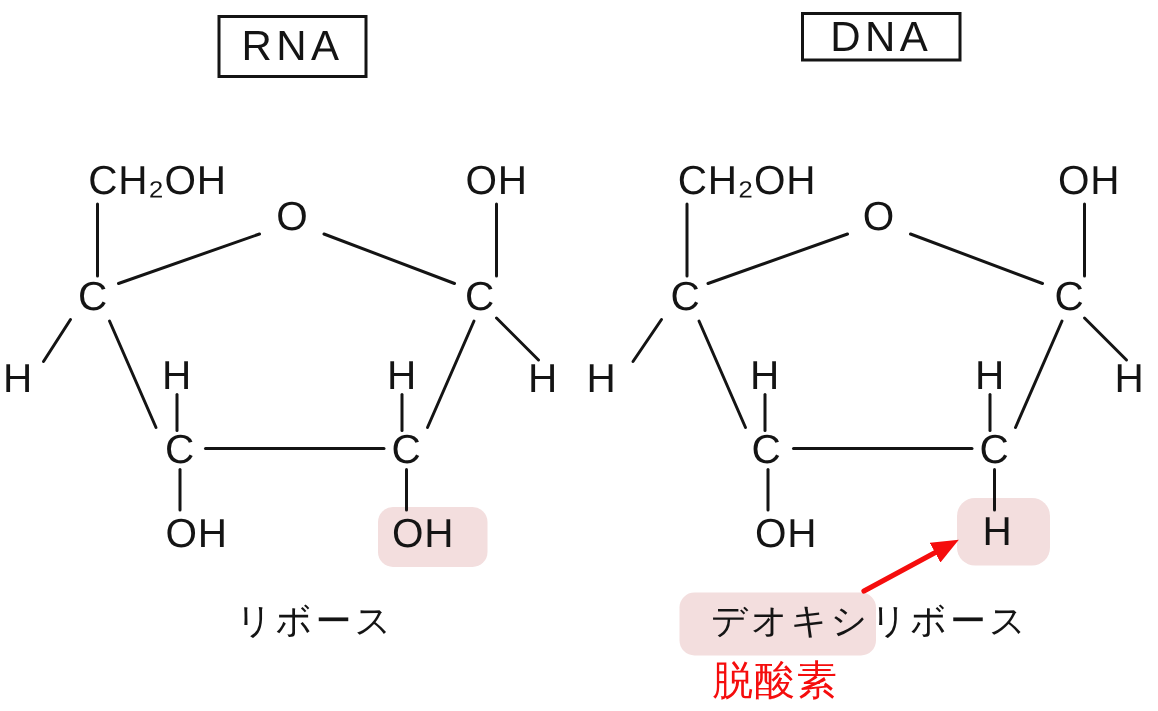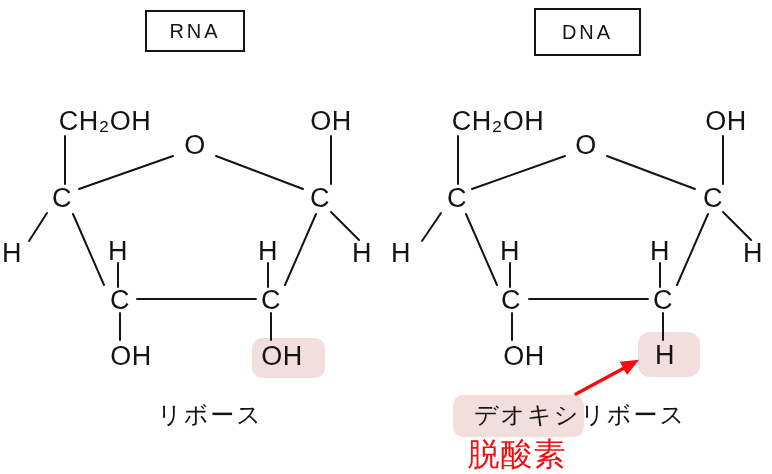--- a/index.html
+++ b/index.html
@@ -11,29 +11,29 @@
   svg.lines{position:absolute;left:0;top:0;}
   svg.lines line.bond{stroke:var(--ink,#141414);stroke-width:2;stroke-linecap:round;}
   svg.lines line.red-arrow-line{stroke:var(--red,#f50d0d);stroke-width:3.5;stroke-linecap:round;}
   .atom{
     position:absolute;transform:translate(-50%,-50%);
     font-size:27px;line-height:1;white-space:nowrap;letter-spacing:0.5px;
   }
   .title-box{
     position:absolute;border:2.5px solid var(--ink,#141414);background:#ffffff;
     display:flex;align-items:center;justify-content:center;
-    font-size:20px;letter-spacing:3px;box-sizing:border-box;
+    font-size:28px;letter-spacing:3px;box-sizing:border-box;
   }
   .mol-label{
     position:absolute;transform:translate(-50%,-50%);
     font-size:24px;letter-spacing:2px;white-space:nowrap;line-height:1;
   }
   .annotation{
     position:absolute;transform:translate(-50%,-50%);
-    font-size:32px;letter-spacing:1px;color:var(--red,#f50d0d);white-space:nowrap;line-height:1;
+    font-size:27px;letter-spacing:1px;color:var(--red,#f50d0d);white-space:nowrap;line-height:1;
   }
 </style>
 </head>
 <body>
 
 <div class="stage" style="--ink: #141414; --hl: #f3dede; --red: #f50d0d;">
 
   <div class="hl" style="left:252px;top:338px;width:73px;height:40px;"></div>
   <div class="hl" style="left:638px;top:332px;width:62px;height:45px;border-radius:12px;"></div>
   <div class="hl" style="left:453px;top:395px;width:131px;height:42px;"></div>
@@ -76,21 +76,21 @@
       <line class="bond" x1="723" y1="212" x2="751" y2="240"></line>
       <line class="bond" x1="708" y1="214" x2="677" y2="285"></line>
     </g>
 
     <line class="red-arrow-line" x1="576" y1="394" x2="626" y2="367" marker-end="url(#arrowhead)"></line>
   </svg>
 
   <div class="title-box" style="left:145px;top:10px;width:100px;height:42px;">
     <span>RNA</span>
   </div>
-  <div class="title-box" style="left:534px;top:8px;width:107px;height:48px;">
+  <div class="title-box" style="left:534px;top:8px;width:107px;height:33px;">
     <span>DNA</span>
   </div>
 
   <div class="atom" style="left:105px;top:121px;">CH₂OH</div>
   <div class="atom" style="left:195px;top:145px;">O</div>
   <div class="atom" style="left:331px;top:121px;">OH</div>
   <div class="atom" style="left:62px;top:198px;">C</div>
   <div class="atom" style="left:320px;top:198px;">C</div>
   <div class="atom" style="left:12px;top:253px;">H</div>
   <div class="atom" style="left:118px;top:251px;">H</div>

